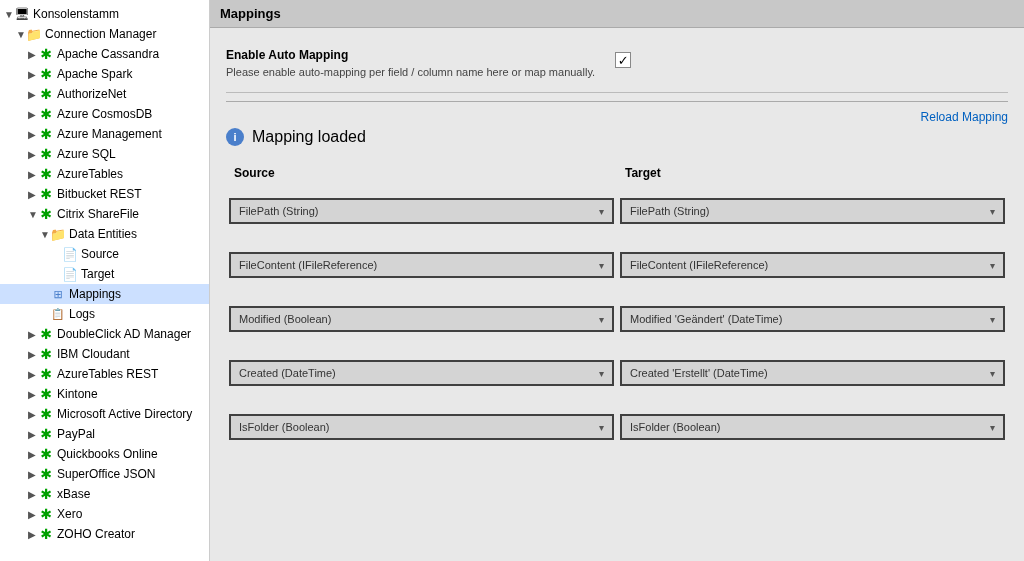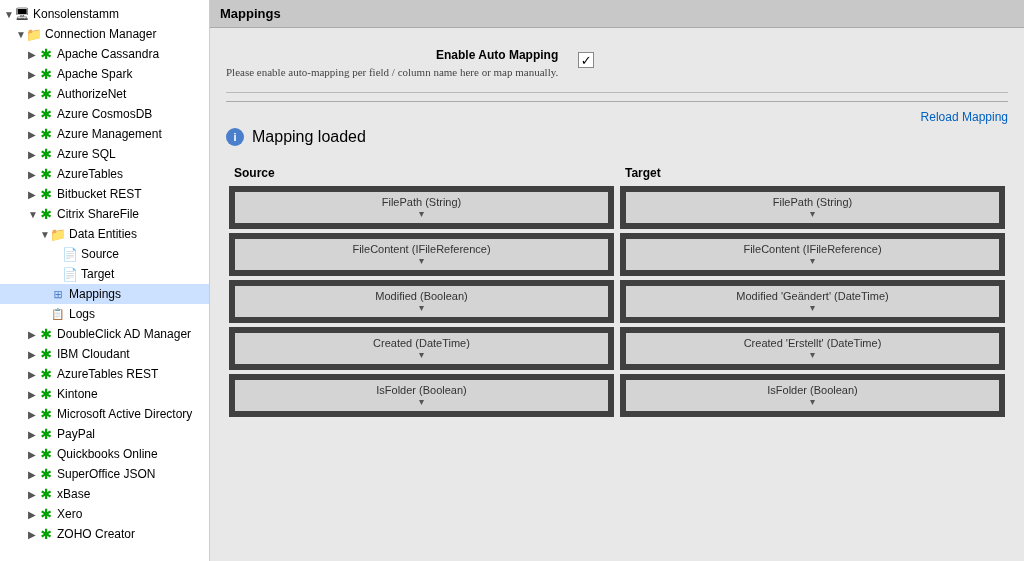--- a/index.html
+++ b/index.html
@@ -85,28 +85,26 @@
       border-bottom: 1px solid #bbb;
       padding-bottom: 12px;
       margin-bottom: 8px;
     }
 
     .auto-mapping-text h3 {
       font-size: 12px;
       font-weight: bold;
       color: #000;
       margin-bottom: 3px;
-      text-align: right;
     }
     .auto-mapping-text p {
       font-size: 11px;
       color: #444;
       max-width: 400px;
       line-height: 1.4;
-      font-family: Liberation Serif, serif;
     }
 
     .checkbox-container {
       display: flex;
       align-items: center;
       margin-top: 4px;
     }
 
     .checkbox-box {
       width: 16px;
@@ -156,31 +154,30 @@
     .mapping-header {
       font-size: 12px;
       font-weight: bold;
       color: #000;
       padding: 4px 8px;
       background: #e8e8e8;
     }
 
     .mapping-dropdown {
       background: #d4d4d4;
-      border: 6px solid #404040;
+      border: 2px solid #404040;
       padding: 4px 8px;
-      margin: 2px 3px;
+      margin: 14px 3px;
       display: flex;
       align-items: center;
       justify-content: space-between;
       cursor: pointer;
       font-size: 11px;
       color: #333;
       min-height: 26px;
-      flex-direction: column;
     }
     .dropdown-arrow { color: #555; font-size: 10px; }
 
     .divider-line {
       border: none;
       border-top: 1px solid #aaa;
       margin: 8px 0;
     }
 
     

